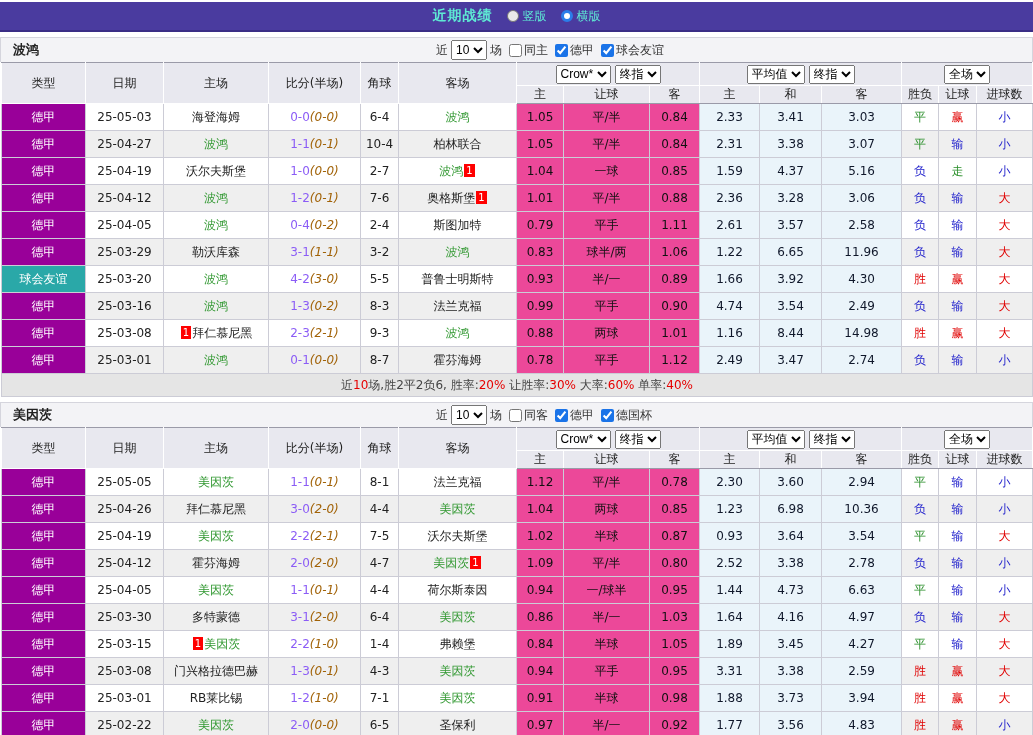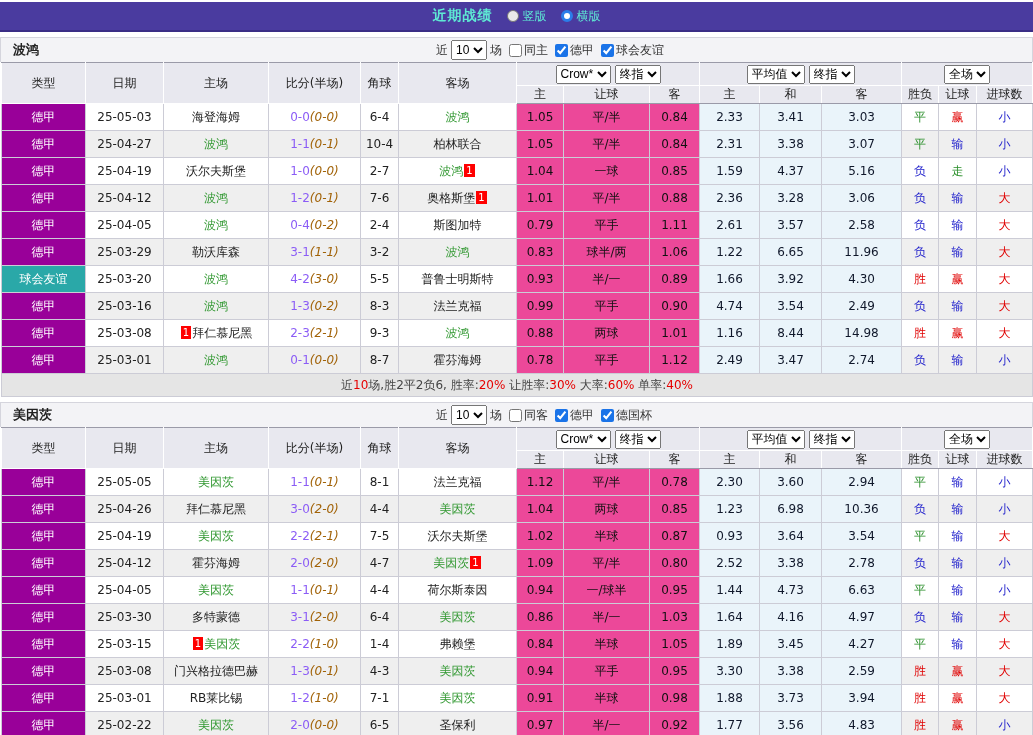--- a/index.html
+++ b/index.html
@@ -505,21 +505,21 @@
           <tr class="stripe">
             <td class="c-type" style="background: rgb(153, 0, 153);">德甲</td>
             <td class="c-date">25-03-08</td>
             <td class="c-team"><span>门兴格拉德巴赫</span></td>
             <td class="c-score"><span class="score-full">1-3</span><span class="score-half">(0-1)</span></td>
             <td class="c-corner">4-3</td>
             <td class="c-team"><span class="focus">美因茨</span></td>
             <td class="c-odds">0.94</td>
             <td class="c-odds">平手</td>
             <td class="c-odds">0.95</td>
-            <td class="c-avg">3.30</td>
+            <td class="c-avg">3.31</td>
             <td class="c-avg">3.38</td>
             <td class="c-avg">2.59</td>
             <td class="c-res t-red">胜</td>
             <td class="c-res t-red">赢</td>
             <td class="c-res t-red">大</td>
           </tr>
           <tr>
             <td class="c-type" style="background: rgb(153, 0, 153);">德甲</td>
             <td class="c-date">25-03-01</td>
             <td class="c-team"><span>RB莱比锡</span></td>

